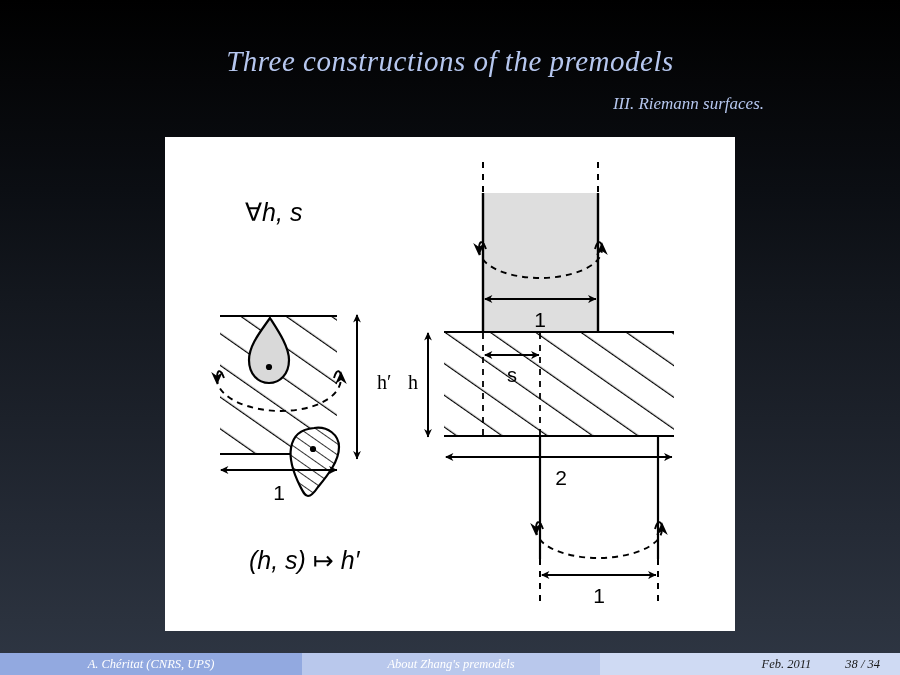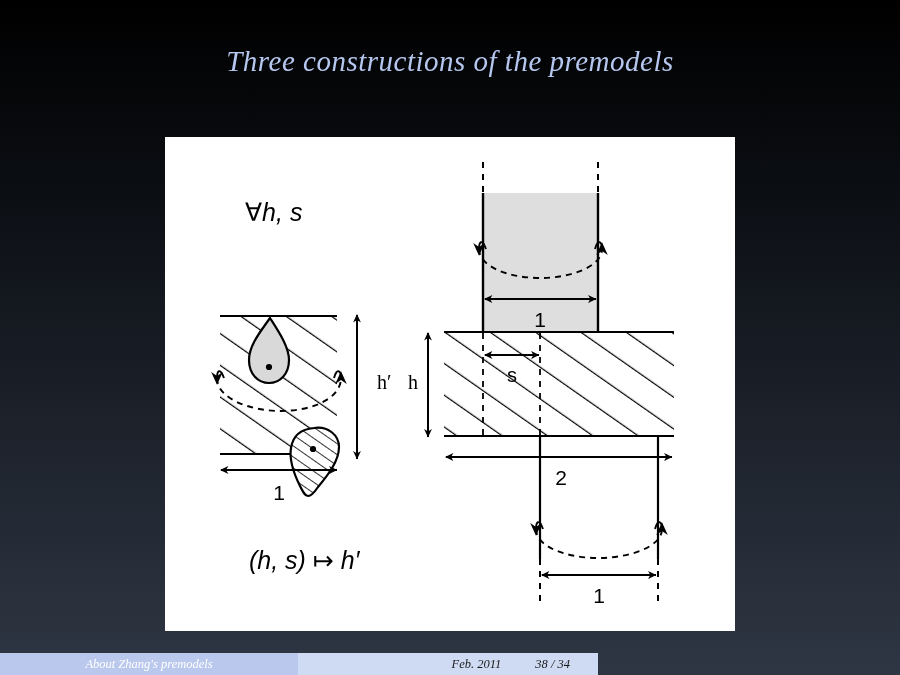--- a/index.html
+++ b/index.html
@@ -78,31 +78,32 @@
     font-family: "Liberation Serif", "DejaVu Serif", serif;
     font-style: italic;
     font-size: 12.5px;
     color: #ffffff;
     white-space: nowrap;
     overflow: hidden;
   }
   #foot-author { width: 302px; background: #92a9e0; }
   #foot-talk   { width: 298px; background: #b9c8ec; }
   #foot-meta   { width: 300px; background: #cfdaf3; color: #1a1a1a;
-                 justify-content: flex-end; padding-right: 28px;
+                 justify-content: flex-end; padding-right: 20px;
                  box-sizing: border-box; font-style: italic; }
   #foot-date { margin-right: 34px; }
   #foot-page { }
 </style>
 </head>
 <body>
 
 <div id="slide">
 
   <div id="title-main">Three constructions of the premodels</div>
+  <div id="title-sub">III. Riemann surfaces.</div>
 
   <div id="figure-panel">
     <svg id="figure-svg" width="570" height="494" viewBox="0 0 570 494" xmlns="http://www.w3.org/2000/svg">
       <defs>
         <pattern id="hatchR" width="26" height="26" patternUnits="userSpaceOnUse" patternTransform="rotate(-55)">
           <rect width="26" height="26" fill="#ffffff"></rect>
           <line x1="0" y1="0" x2="0" y2="26" stroke="#000000" stroke-width="2.4"></line>
         </pattern>
         <pattern id="hatchTear" width="9" height="9" patternUnits="userSpaceOnUse" patternTransform="rotate(-55)">
           <rect width="9" height="9" fill="#ffffff"></rect>
@@ -231,20 +232,21 @@
         <text x="434" y="466" text-anchor="middle" font-family="'Liberation Sans','DejaVu Sans',sans-serif" font-size="21" fill="#000">1</text>
       </g>
 
       <text x="80" y="84" font-family="'Liberation Sans','DejaVu Sans',sans-serif" font-size="25" font-style="italic" fill="#000">∀h, s</text>
 
       <text x="84" y="432" font-family="'Liberation Sans','DejaVu Sans',sans-serif" font-size="25" font-style="italic" fill="#000">(h, s) ↦ h′</text>
     </svg>
   </div>
 
   <div id="footer">
+    <div id="foot-author" class="foot-seg">A. Chéritat  (CNRS, UPS)</div>
     <div id="foot-talk" class="foot-seg">About Zhang's premodels</div>
     <div id="foot-meta" class="foot-seg">
       <span id="foot-date">Feb. 2011</span>
       <span id="foot-page">38 / 34</span>
     </div>
   </div>
 
 </div>
 
 </body></html>

